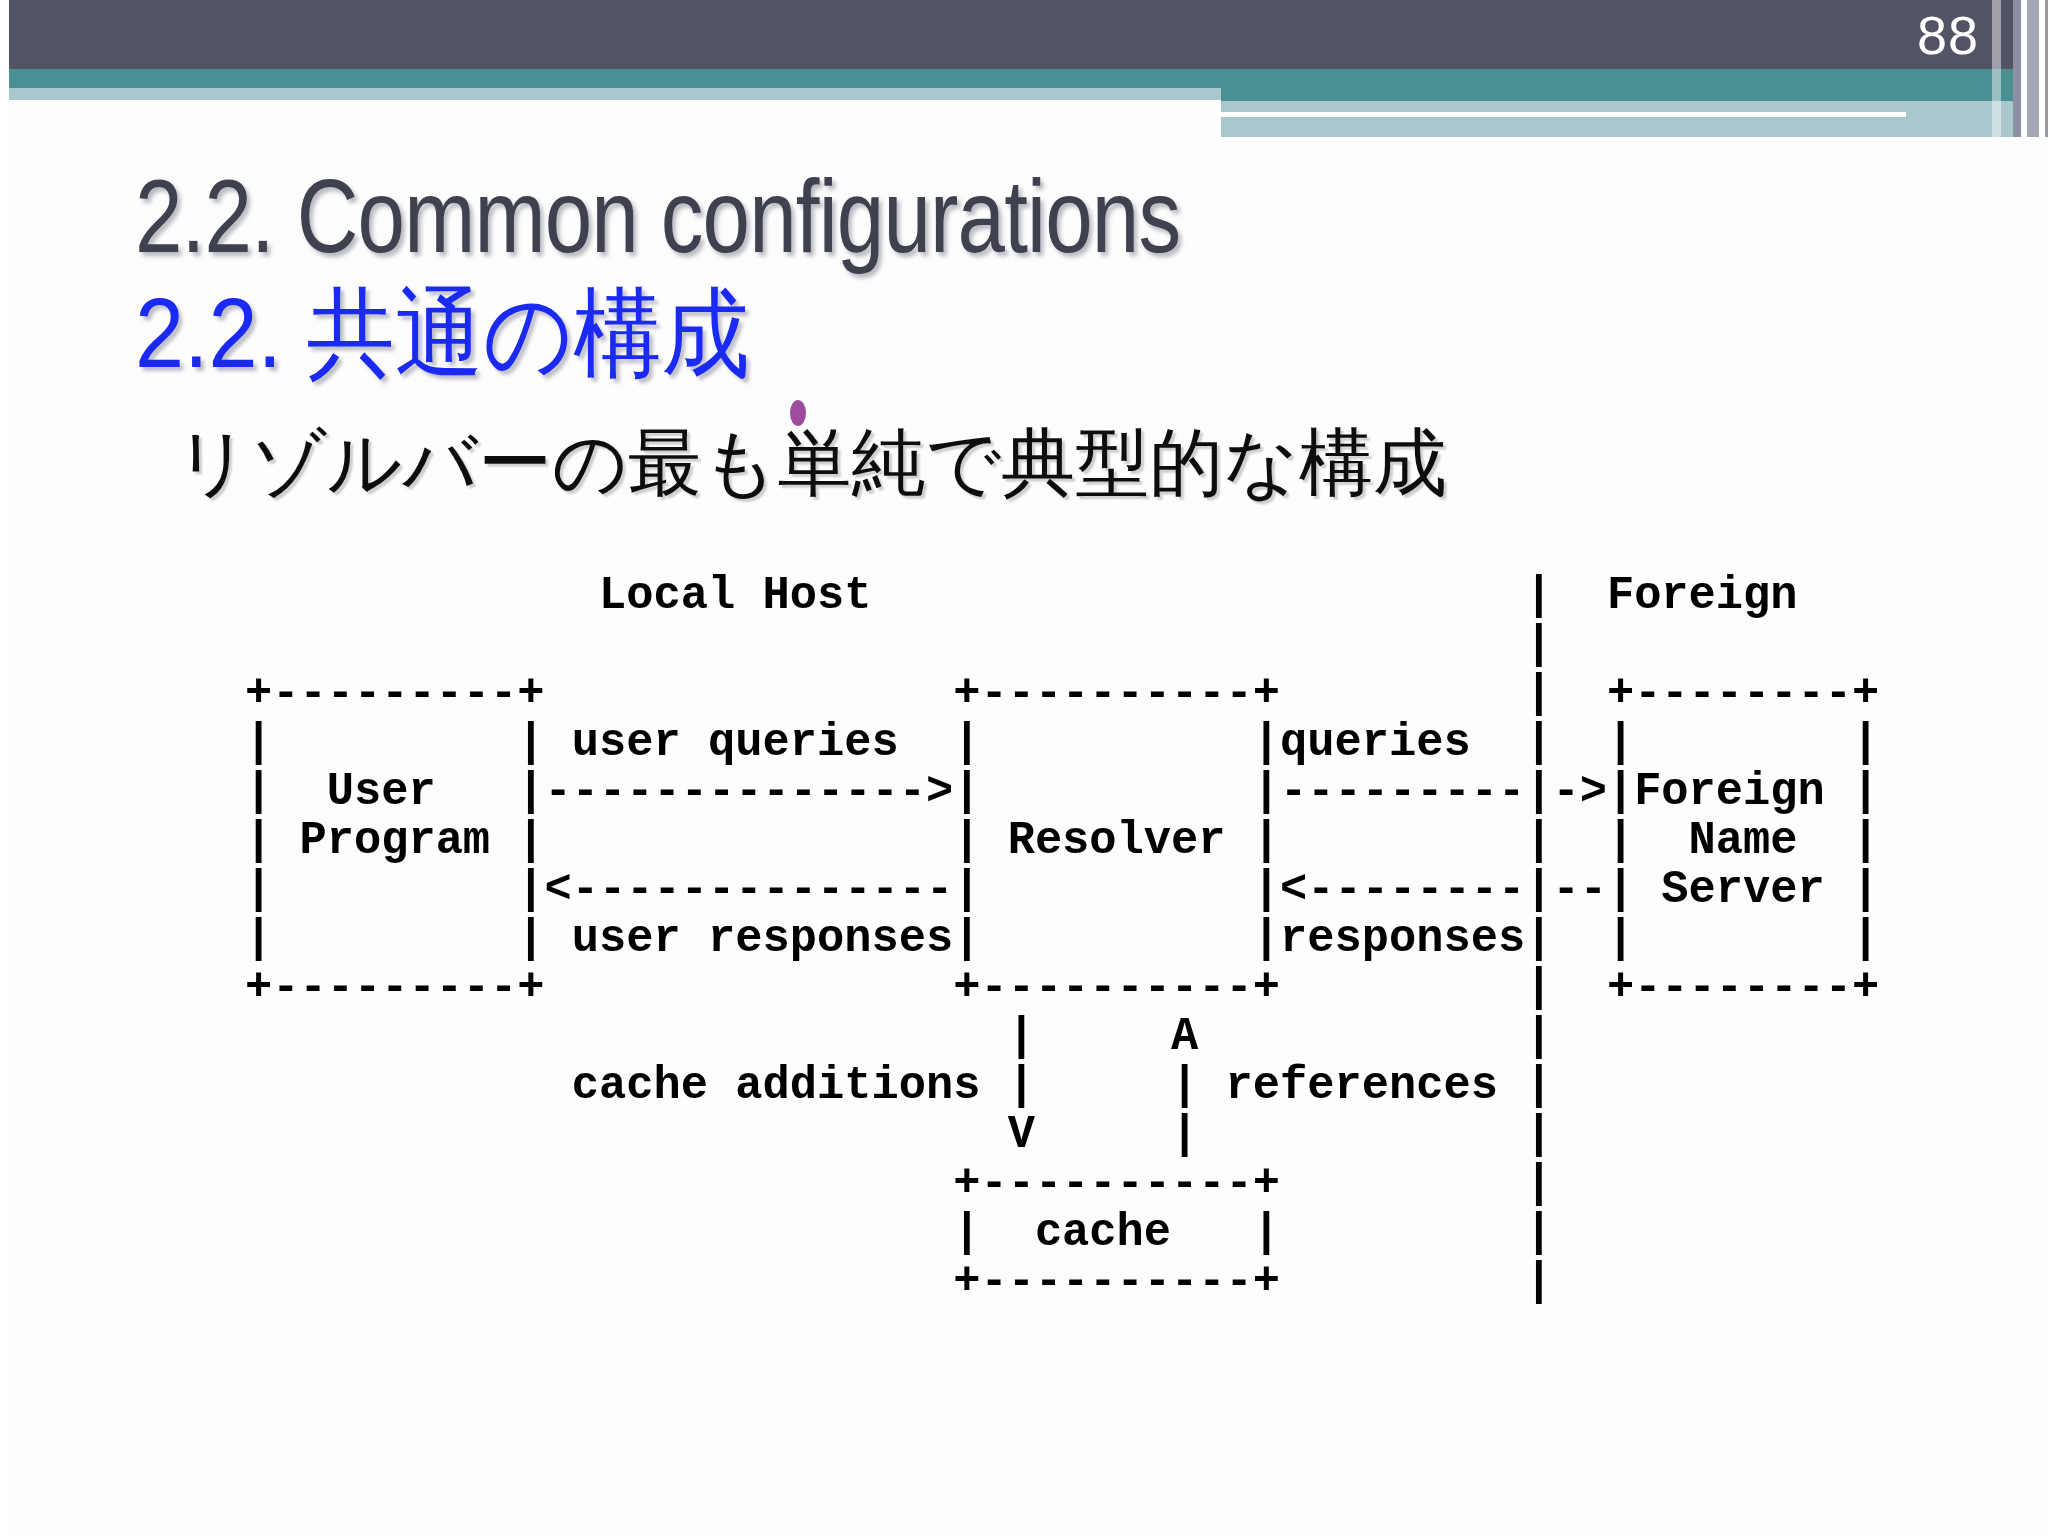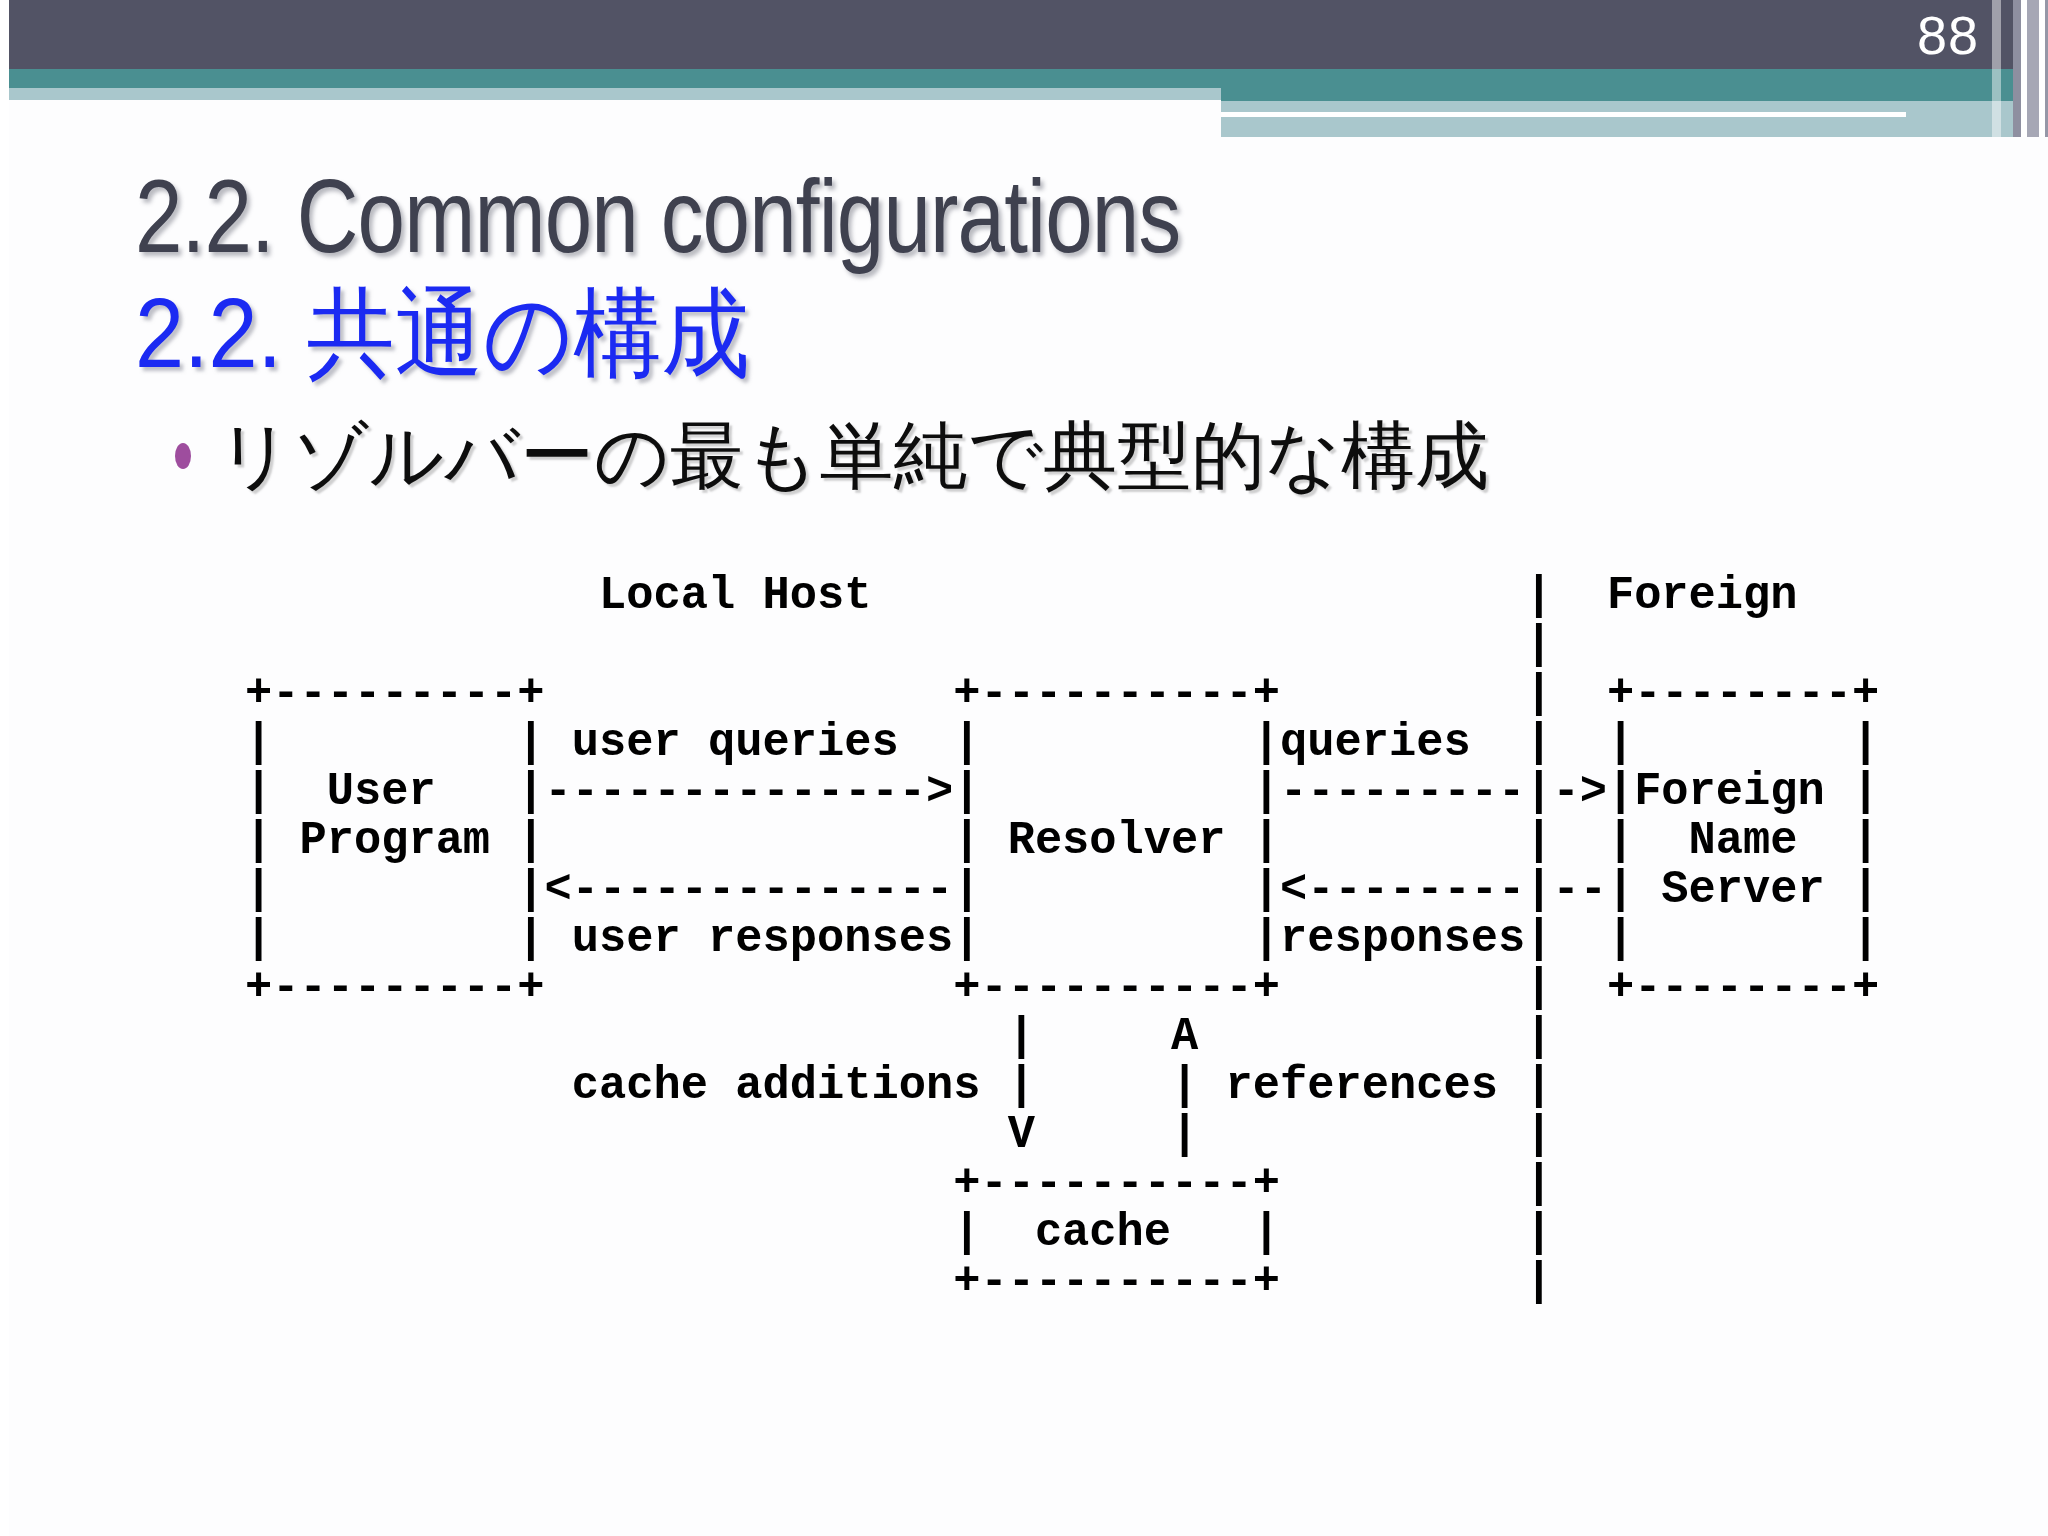--- a/index.html
+++ b/index.html
@@ -37,21 +37,21 @@
     text-shadow:4px 4px 5px rgba(100,102,115,0.45);
   }
   .title-ja{
     position:absolute; left:126px; top:284px; margin:0;
     font-size:98px; line-height:1; font-weight:normal;
     color:#1b2af2; letter-spacing:0; white-space:nowrap;
     transform:scaleX(0.9); transform-origin:0 0;
     text-shadow:4px 4px 4px rgba(140,142,155,0.55);
   }
   
-  .bullet-row{position:absolute; left:166px; top:400px; height:112px; display:flex; align-items:center;}
+  .bullet-row{position:absolute; left:166px; top:400px; height:112px; display:flex; align-items:center;flex-direction:column;}
   .bullet-dot{
     width:16px; height:26px; border-radius:50%;
     background:#9e4d9e; margin-right:26px; flex:0 0 auto;
   }
   .bullet-text{
     font-size:74px; line-height:1; color:#0d0d0d; white-space:nowrap;
     text-shadow:3px 3px 2px rgba(120,120,120,0.35);
   }
   
   .ascii-diagram{

